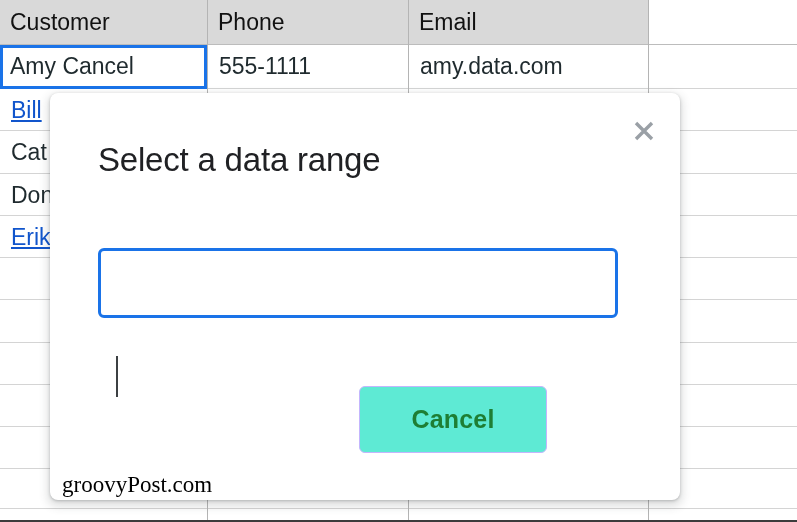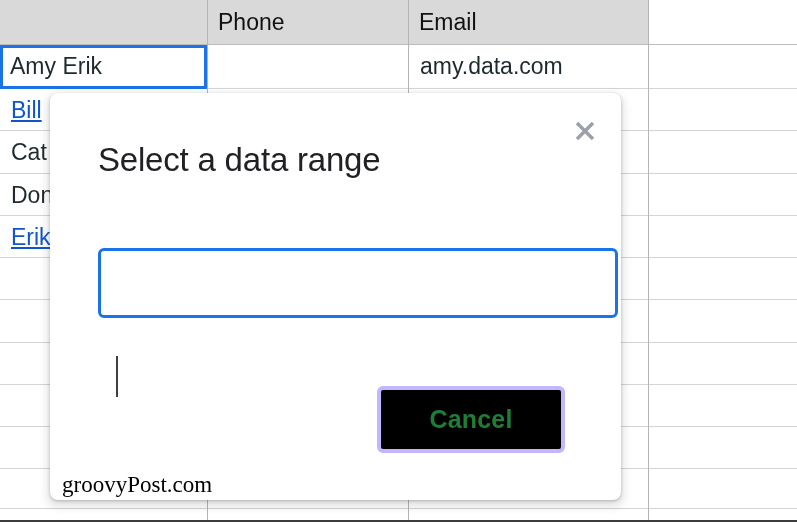--- a/index.html
+++ b/index.html
@@ -122,21 +122,21 @@
     width: 797px;
     height: 2px;
     background: #3c3c3c;
   }
 
   
   #dialog {
     position: absolute;
     left: 50px;
     top: 93px;
-    width: 571px;
+    width: 630px;
     height: 407px;
     background: #ffffff;
     border-radius: 8px;
     box-shadow: 0 1px 3px rgba(60,64,67,0.30),
                 0 4px 8px 3px rgba(60,64,67,0.15);
   }
 
   .dialog-close {
     position: absolute;
     right: 20px;
@@ -205,26 +205,26 @@
     font-weight: 700;
     font-family: "Liberation Sans", sans-serif;
     letter-spacing: 0.2px;
     cursor: pointer;
     display: flex;
     align-items: center;
     justify-content: center;
     padding: 0;
   }
   .btn-cancel {
-    left: 327px;
+    left: 309px;
     top: 0;
     width: 188px;
     height: 67px;
-    background: #000000;
-    border: 4px solid #c4b5fd;
+    background: #5eead4;
+    border: 1px solid #c4b5fd;
     color: #1e7e34;
   }
   .btn-ok {
     left: 531px;
     top: 0;
     width: 146px;
     height: 67px;
     background: #1e7e34;
     border: 1px solid #1e7e34;
     color: #ffffff;
@@ -246,20 +246,21 @@
 
 <div id="screen">
 
   <div id="sheet">
 
     <div class="top-frame"></div>
 
     <div class="header-band" style="left:0; width:648px;"></div>
     <div class="header-band blank" style="left:649px; width:148px;"></div>
 
+    <div class="header-cell" style="left:0; width:207px;">Customer</div>
     <div class="header-cell" style="left:409px; width:239px;">Email</div>
     <div class="header-cell" style="left:208px; width:200px;">Phone</div>
     <div class="header-cell" style="left:649px; width:148px;"></div>
 
     <div class="hline strong" style="top:44px;"></div>
     <div class="hline" style="top:88px;"></div>
     <div class="hline" style="top:130px;"></div>
     <div class="hline" style="top:173px;"></div>
     <div class="hline" style="top:215px;"></div>
     <div class="hline" style="top:257px;"></div>
@@ -267,24 +268,25 @@
     <div class="hline" style="top:342px;"></div>
     <div class="hline" style="top:384px;"></div>
     <div class="hline" style="top:426px;"></div>
     <div class="hline" style="top:468px;"></div>
     <div class="hline" style="top:508px;"></div>
 
     <div class="vline strong" style="left:207px; height:522px;"></div>
     <div class="vline strong" style="left:408px; height:522px;"></div>
     <div class="vline strong" style="left:648px; height:522px;"></div>
 
+    <div class="cell" style="left:209px; top:45px; width:198px;">555-1111</div>
     <div class="cell" style="left:410px; top:45px; width:237px;">amy.data.com</div>
 
     <div class="active-cell" style="left:0; top:45px; width:207px; height:44px;"></div>
-    <div class="active-cell-text" style="left:3px; top:45px;">Amy Erik</div>
+    <div class="active-cell-text" style="left:3px; top:45px;">Amy Cancel</div>
 
     <div class="cell link" style="left:1px; top:89px; width:205px;">Bill</div>
     <div class="cell" style="left:1px; top:131px; width:205px;">Cat</div>
     <div class="cell" style="left:1px; top:174px; width:205px;">Don</div>
     <div class="cell link" style="left:1px; top:216px; width:205px;">Erik</div>
 
     <div class="bottom-frame"></div>
   </div>
 
   <div id="dialog">

